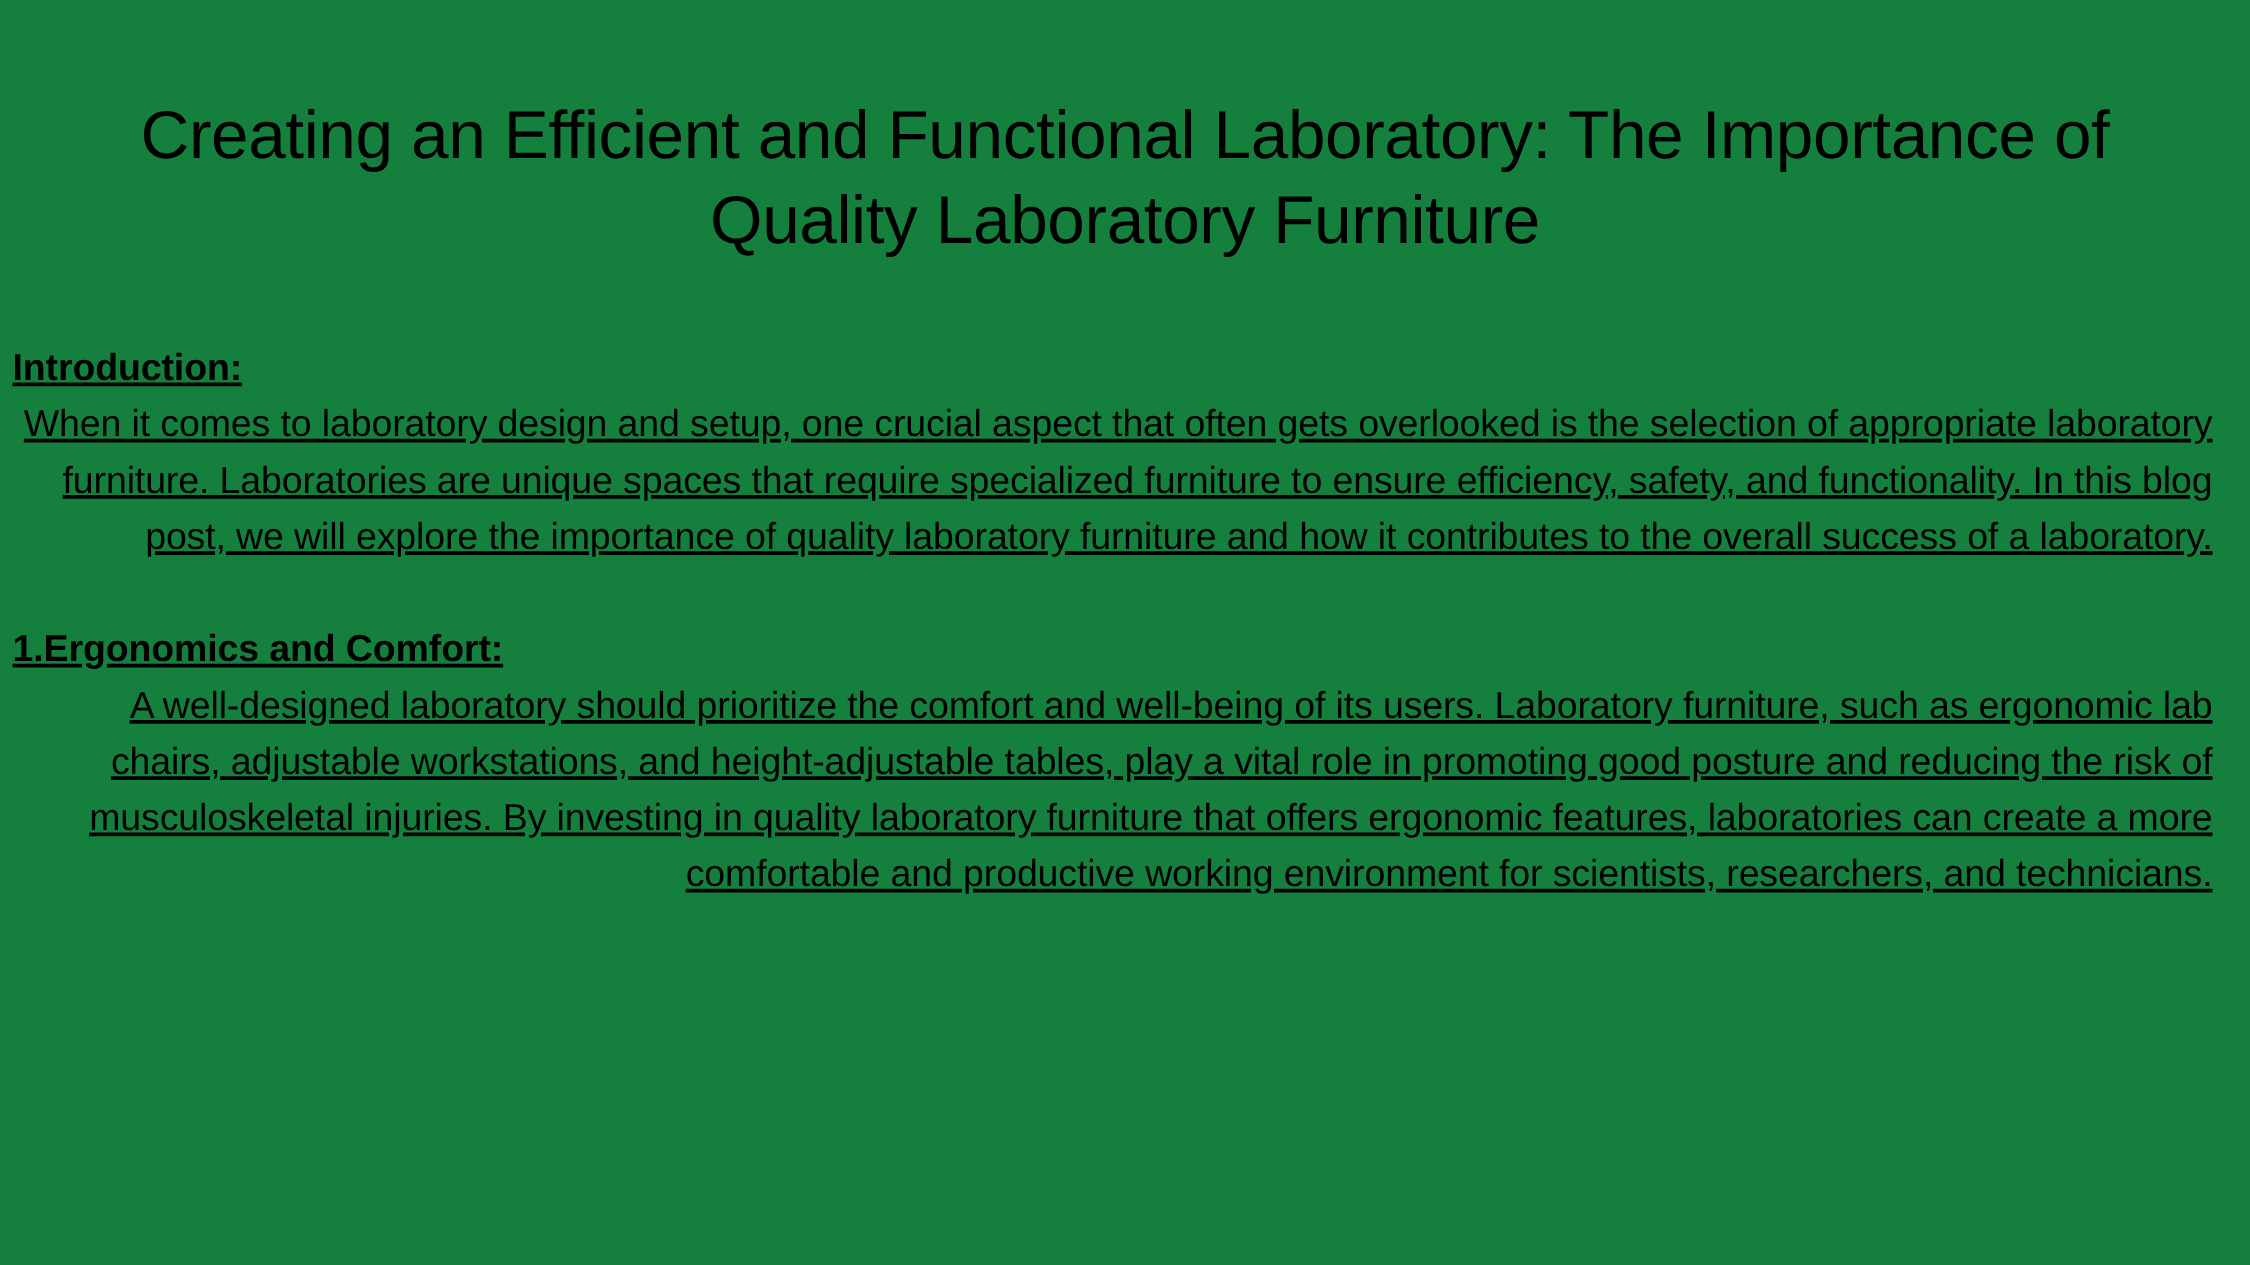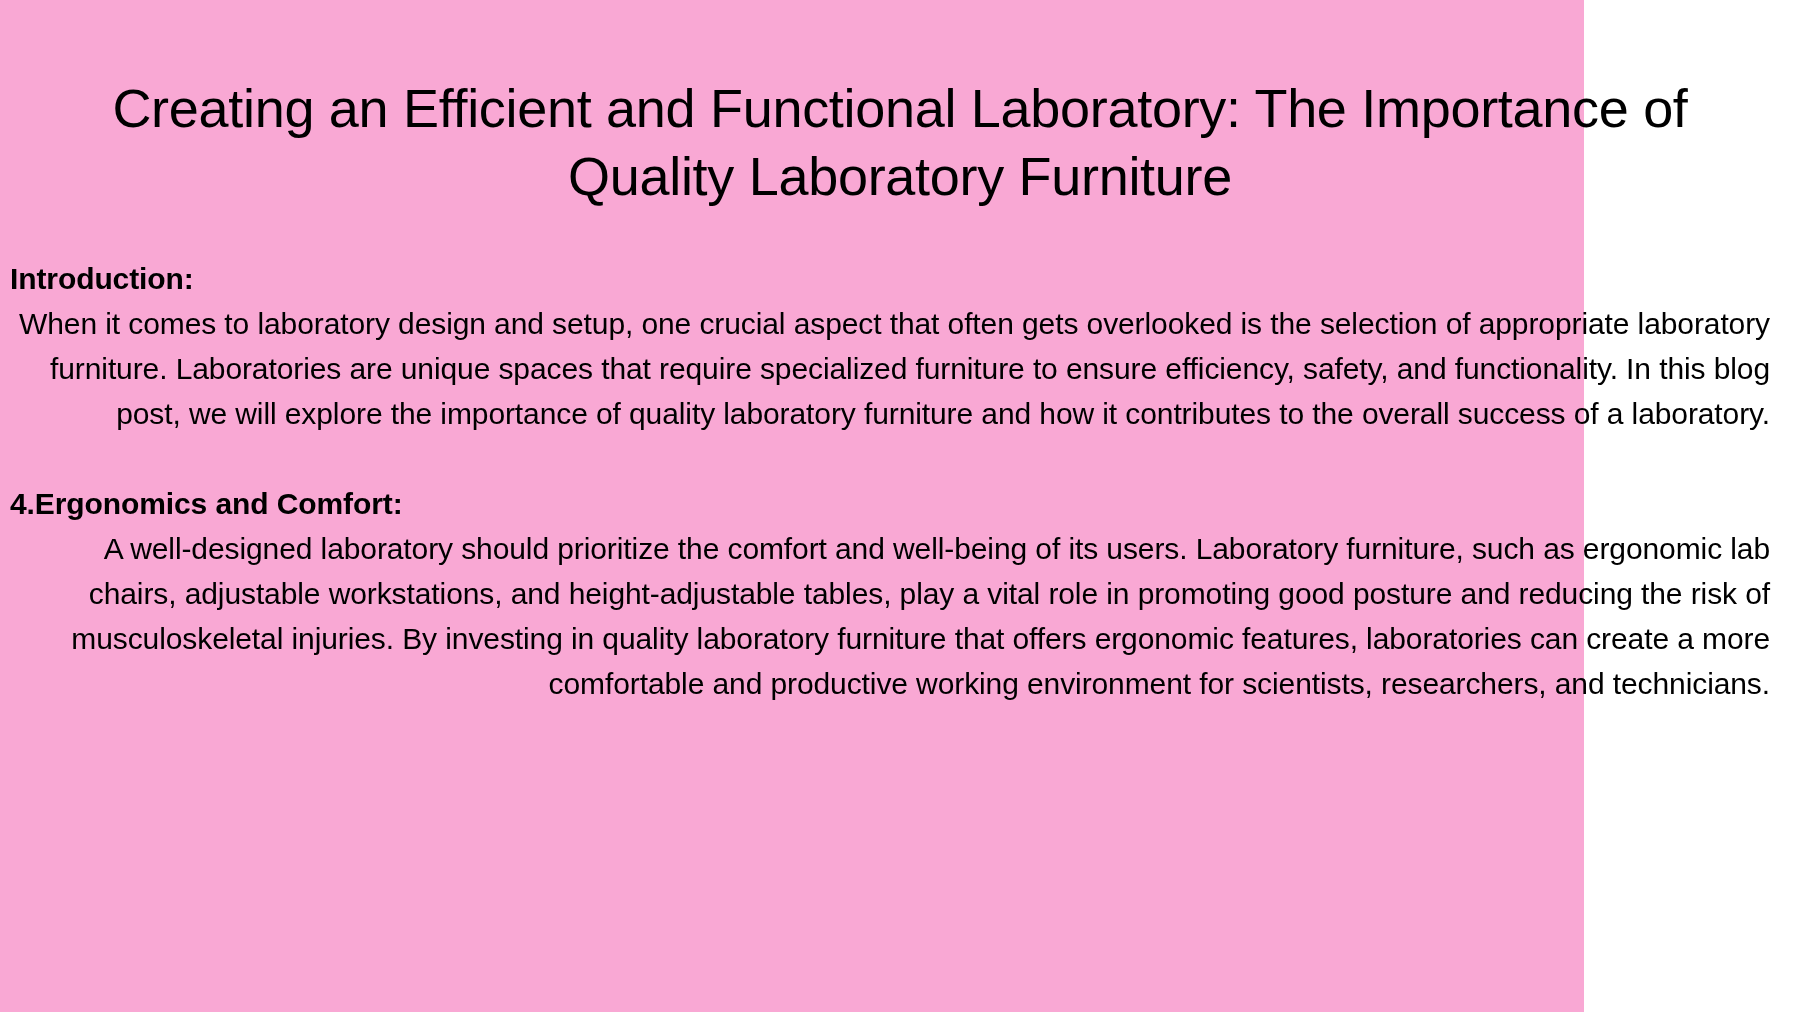--- a/index.html
+++ b/index.html
@@ -11,23 +11,23 @@
     width: 1800px;
     height: 1012px;
     overflow: hidden;
     font-family: "Liberation Sans", sans-serif;
     color: #000000;
     -webkit-font-smoothing: antialiased;
   }
 
   .page {
     position: relative;
-    width: 1584px;
+    width: 1800px;
     height: 1012px;
-    background: #f9a8d4;
+    background: #15803d;
     box-sizing: border-box;
   }
 
   
   .doc-title {
     position: absolute;
     left: 90px;
     top: 74px;
     width: 1620px;
     text-align: center;
@@ -41,21 +41,22 @@
 
   
   .body-area {
     position: absolute;
     left: 10px;
     top: 256px;
     width: 1760px;
   }
 
   .section {
-    margin: 0 0 45px 0;
+    margin: 16px 0 45px 0;
+    text-decoration: underline;
   }
   .section:last-child {
     margin-bottom: 0;
   }
 
   .section-heading {
     font-size: 30px;
     font-weight: 700;
     line-height: 45px;
     margin: 0;
@@ -81,18 +82,18 @@
   <h1 class="doc-title">Creating an Efficient and Functional Laboratory: The Importance of Quality Laboratory Furniture</h1>
 
   <div class="body-area">
 
     <div class="section">
       <p class="section-heading">Introduction:</p>
       <p class="section-body">When it comes to laboratory design and setup, one crucial aspect that often gets overlooked is the selection of appropriate laboratory furniture. Laboratories are unique spaces that require specialized furniture to ensure efficiency, safety, and functionality. In this blog post, we will explore the importance of quality laboratory furniture and how it contributes to the overall success of a laboratory.</p>
     </div>
 
     <div class="section">
-      <p class="section-heading">4.Ergonomics and Comfort:</p>
+      <p class="section-heading">1.Ergonomics and Comfort:</p>
       <p class="section-body">A well-designed laboratory should prioritize the comfort and well-being of its users. Laboratory furniture, such as ergonomic lab chairs, adjustable workstations, and height-adjustable tables, play a vital role in promoting good posture and reducing the risk of musculoskeletal injuries. By investing in quality laboratory furniture that offers ergonomic features, laboratories can create a more comfortable and productive working environment for scientists, researchers, and technicians.</p>
     </div>
 
   </div>
 </div>
 
 </body></html>

